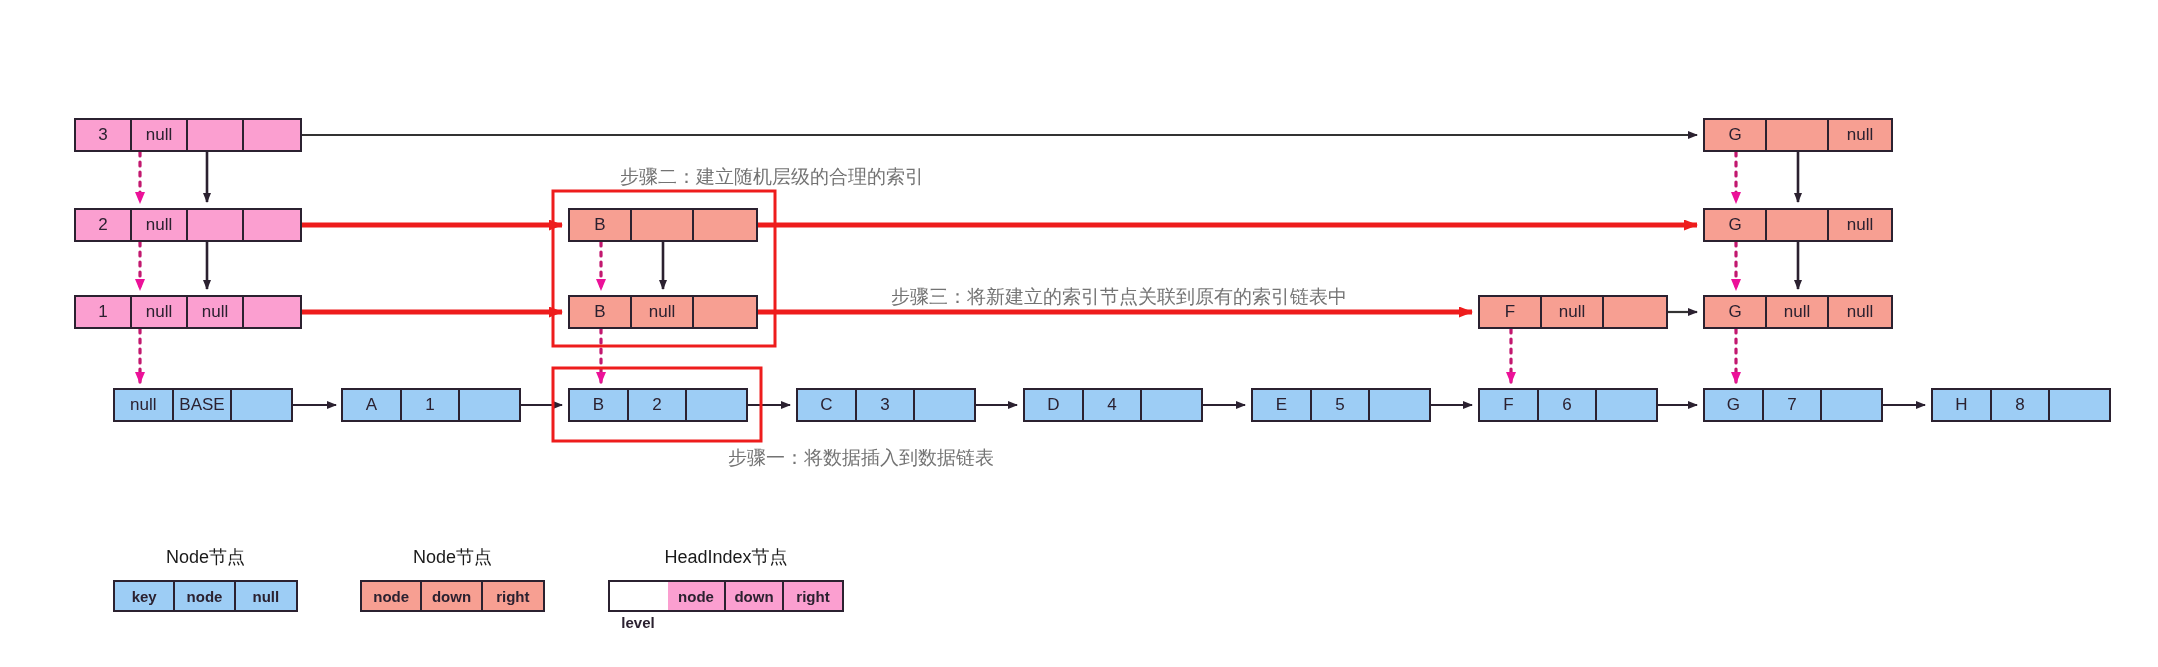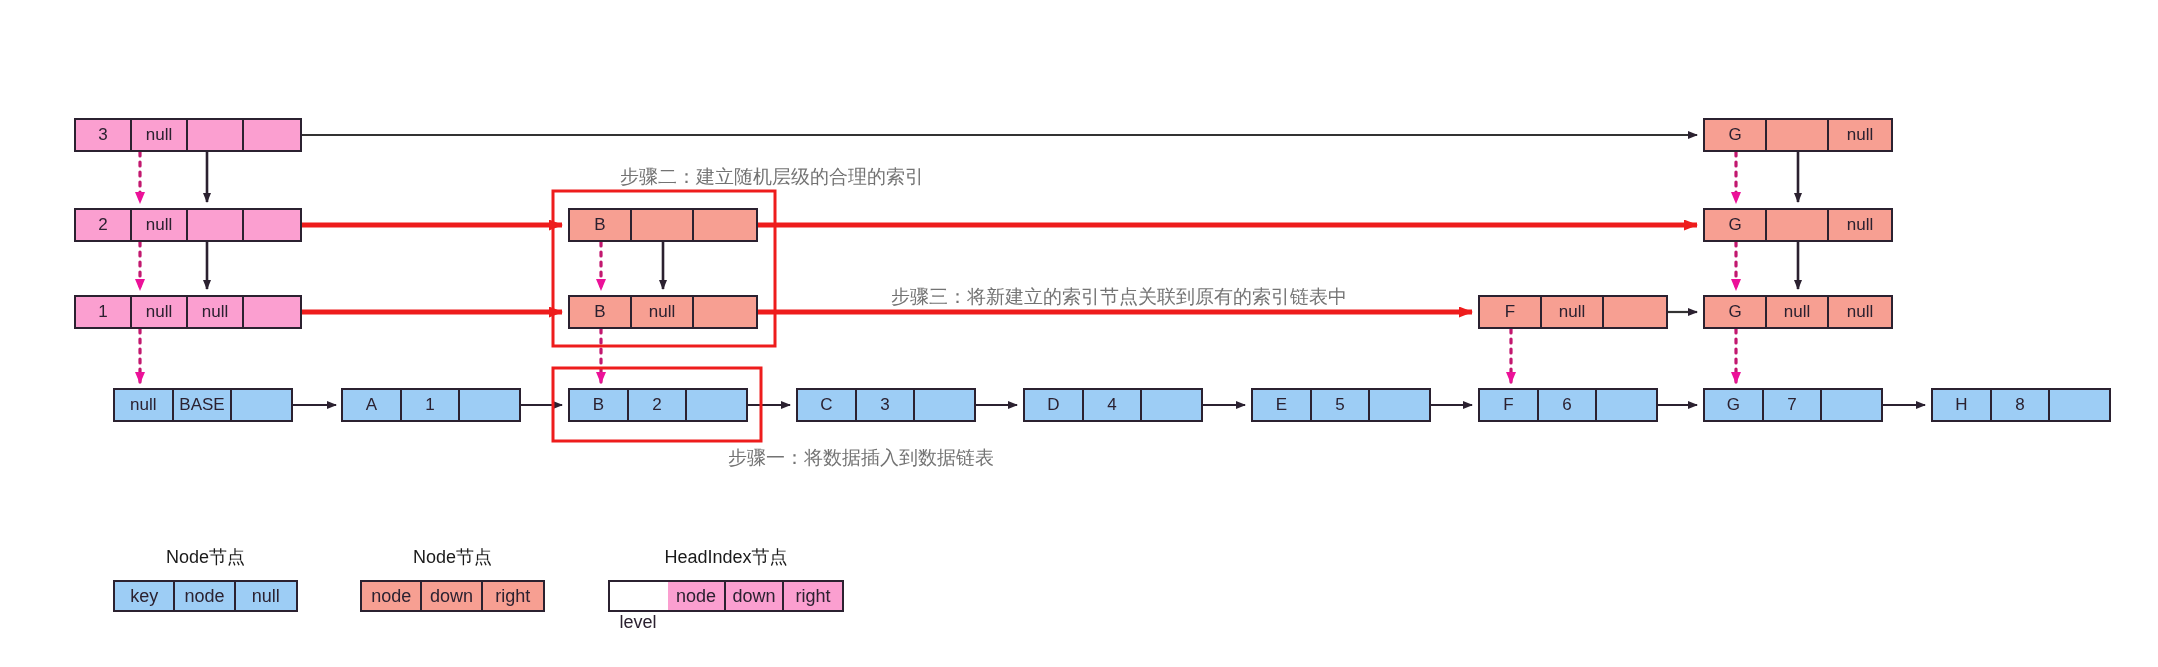--- a/index.html
+++ b/index.html
@@ -57,23 +57,24 @@
     display: flex;
     border: 2.5px solid #2b2130;
     box-sizing: border-box;
     z-index: 6;
   }
   .legend-node .cell {
     display: flex;
     align-items: center;
     justify-content: center;
     box-sizing: border-box;
-    font-size: 18px;
+    font-size: 15px;
     color: #2b2130;
     border-right: 2.5px solid #2b2130;
+    font-weight: bold;
   }
   .legend-node .cell:last-child { border-right: none; }
 
   .ann {
     position: absolute;
     color: #737373;
     font-size: 19px;
     white-space: nowrap;
     z-index: 8;
   }

